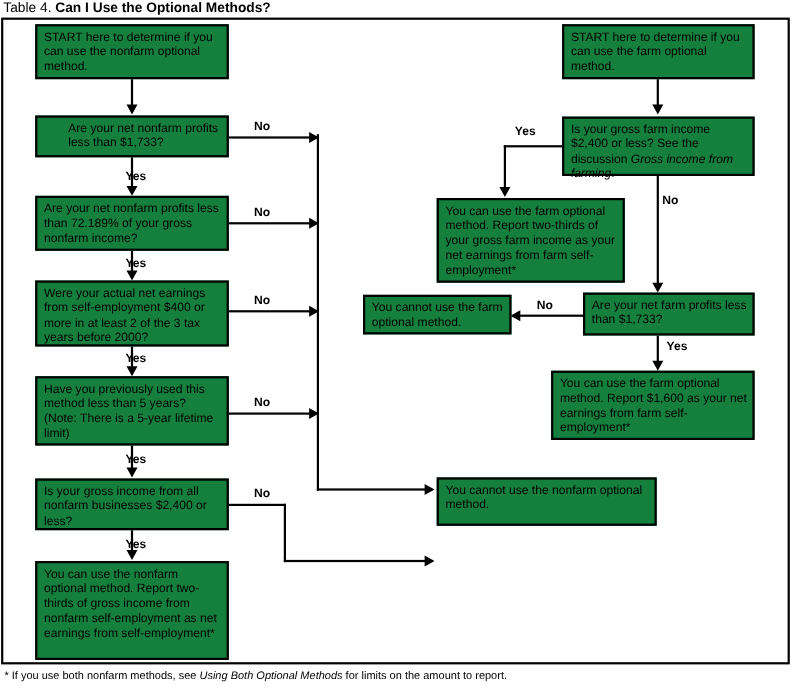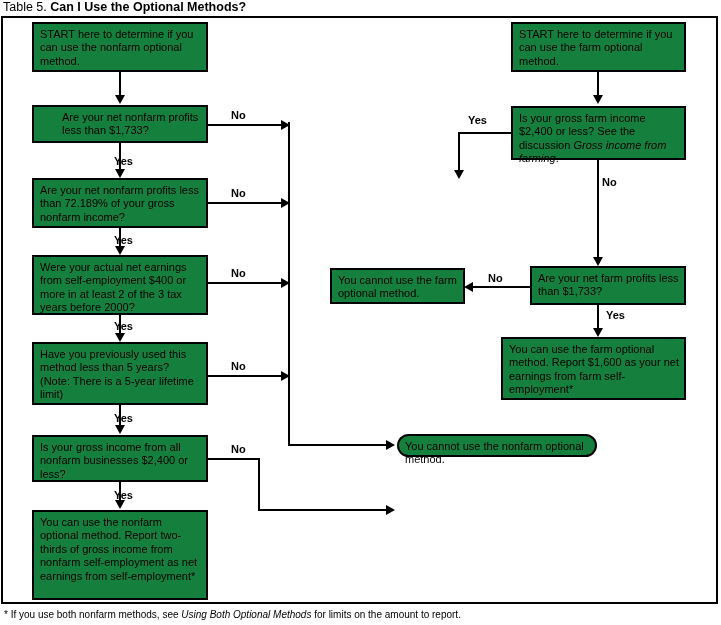--- a/index.html
+++ b/index.html
@@ -108,21 +108,21 @@
     background: transparent;
     white-space: nowrap;
   }
 </style>
 </head>
 <body>
 
 <div id="page">
 
   <div id="title">
-    <span class="t-reg">Table 5.</span>
+    <span class="t-reg">Table 4.</span>
     <span class="t-bold">Can I Use the Optional Methods?</span>
   </div>
 
   <div id="frame"></div>
 
   <div class="box" style="left:32px; top:22px; width:176px; height:50px;">START here to determine if you can use the nonfarm optional method.</div>
   <div class="ln v" style="left:119px; top:72px; height:25px;"></div>
   <div class="arw down" style="left:115px; top:95px;"></div>
 
   <div class="box" style="left:32px; top:105px; width:176px; height:38px;padding-left:28px;">Are your net nonfarm profits less than $1,733?</div>
@@ -167,40 +167,41 @@
   <div class="ln v" style="left:258px; top:458px; height:53px;"></div>
   <div class="ln h" style="left:258px; top:509px; width:135px;"></div>
   <div class="arw right" style="left:386px; top:505px;"></div>
 
   <div class="box" style="left:32px; top:510px; width:176px; height:90px;">You can use the nonfarm optional method. Report two-thirds of gross income from nonfarm self-employment as net earnings from self-employment*</div>
 
   <div class="ln v" style="left:288px; top:122px; height:324px;"></div>
   <div class="ln h" style="left:288px; top:444px; width:105px;"></div>
   <div class="arw right" style="left:386px; top:440px;"></div>
 
-  <div class="box" style="left:397px; top:434px; width:200px; height:23px;border-radius:14px;">You cannot use the nonfarm optional method.</div>
+  <div class="box" style="left:397px; top:434px; width:200px; height:44px;">You cannot use the nonfarm optional method.</div>
 
 
   <div class="box" style="left:511px; top:22px; width:175px; height:50px;">START here to determine if you can use the farm optional method.</div>
   <div class="ln v" style="left:597px; top:72px; height:25px;"></div>
   <div class="arw down" style="left:593px; top:95px;"></div>
 
   <div class="box" style="left:511px; top:106px; width:175px; height:54px;">
     <span>Is your gross farm income $2,400 or less? See the discussion </span><i>Gross income from farming</i><span>.</span>
   </div>
 
   <div class="elabel" style="left:468px; top:114px;">Yes</div>
   <div class="ln h" style="left:458px; top:132px; width:55px;"></div>
   <div class="ln v" style="left:458px; top:132px; height:40px;"></div>
   <div class="arw down" style="left:454px; top:170px;"></div>
 
   <div class="elabel" style="left:602px; top:176px;">No</div>
   <div class="ln v" style="left:597px; top:160px; height:100px;"></div>
   <div class="arw down" style="left:593px; top:257px;"></div>
 
+  <div class="box" style="left:397px; top:180px; width:171px; height:77px;">You can use the farm optional method. Report two-thirds of your gross farm income as your net earnings from farm self-employment*</div>
 
   <div class="box" style="left:530px; top:266px; width:156px; height:39px;">Are your net farm profits less than $1,733?</div>
 
   <div class="elabel" style="left:488px; top:272px;">No</div>
   <div class="ln h" style="left:470px; top:286px; width:62px;"></div>
   <div class="arw left" style="left:464px; top:282px;"></div>
 
   <div class="box" style="left:330px; top:268px; width:135px; height:36px;">You cannot use the farm optional method.</div>
 
   <div class="elabel" style="left:606px; top:309px;">Yes</div>

